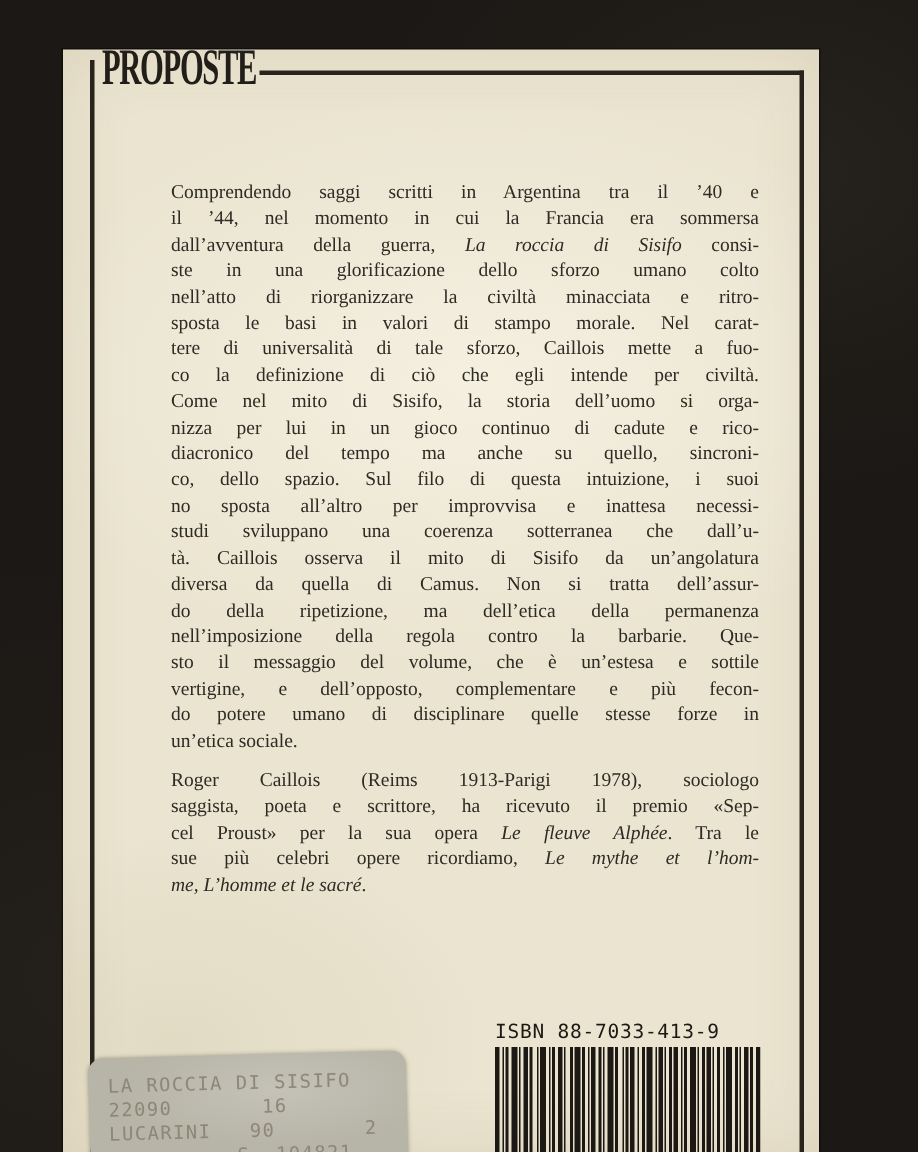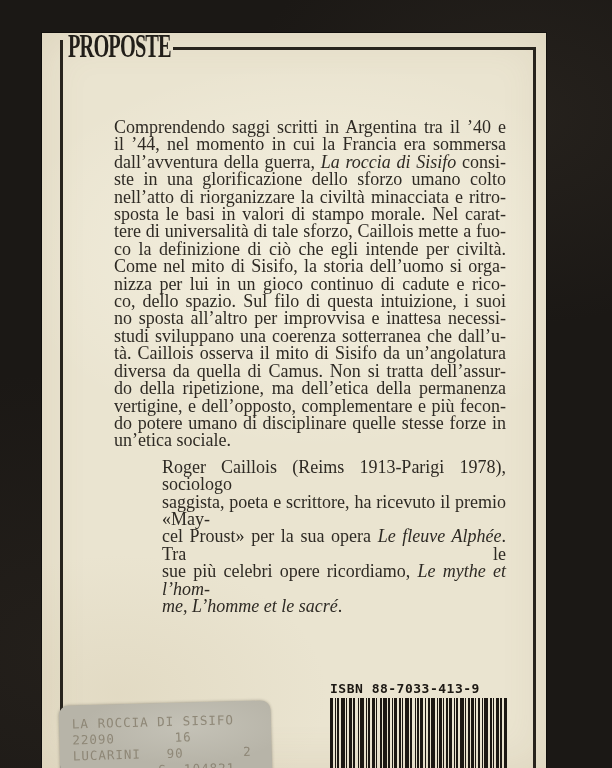--- a/index.html
+++ b/index.html
@@ -34,30 +34,30 @@
     letter-spacing:-1.5px;line-height:28px;
     transform:scaleX(.6);transform-origin:left top;
     white-space:nowrap;
   }
   .rule{position:absolute;background:var(--rule);}
   .rule-left{left:18px;top:7px;width:3px;height:calc(100% - 7px);}
   .rule-top{left:131px;top:14px;width:363px;height:3px;}
   .rule-right{left:491px;top:14px;width:3px;height:calc(100% - 14px);}
   .blurb{
     position:absolute;left:72px;top:86px;width:392px;
-    color:var(--ink);font-size:18px;line-height:17.4px;
-  }
-  .para + .para{margin-top:9px;margin-left:48px;}
+    color:var(--ink);font-size:13px;line-height:17.4px;
+  }
+  .para + .para{margin-top:9px;}
   .tline{text-align:justify;text-align-last:justify;white-space:normal;}
   .tline.last{text-align-last:left;}
   .it{font-style:italic;}
   .isbn-block{position:absolute;left:288px;top:648px;width:177px;}
   .isbn-text{
     font-family:"DejaVu Sans Mono", monospace;
-    font-weight:bold;font-size:13px;letter-spacing:.5px;
+    font-weight:normal;font-size:13px;letter-spacing:.5px;
     color:var(--barcode-ink);white-space:nowrap;
   }
   .barcode{
     margin-top:2px;width:177px;height:70px;
     display:flex;align-items:stretch;overflow:hidden;
   }
   .barcode .bar{background:var(--barcode-ink);height:100%;flex:0 0 auto;}
   .barcode .gap{height:100%;flex:0 0 auto;}
   .sticker{
     position:absolute;left:18px;top:670px;width:212px;height:120px;
@@ -94,33 +94,36 @@
           <div class="tline"><span>Comprendendo saggi scritti in Argentina tra il ’40 e</span></div>
           <div class="tline"><span>il ’44, nel momento in cui la Francia era sommersa</span></div>
           <div class="tline"><span>dall’avventura della guerra, </span><span class="it">La roccia di Sisifo</span><span> consi-</span></div>
           <div class="tline"><span>ste in una glorificazione dello sforzo umano colto</span></div>
           <div class="tline"><span>nell’atto di riorganizzare la civiltà minacciata e ritro-</span></div>
           <div class="tline"><span>sposta le basi in valori di stampo morale. Nel carat-</span></div>
           <div class="tline"><span>tere di universalità di tale sforzo, Caillois mette a fuo-</span></div>
           <div class="tline"><span>co la definizione di ciò che egli intende per civiltà.</span></div>
           <div class="tline"><span>Come nel mito di Sisifo, la storia dell’uomo si orga-</span></div>
           <div class="tline"><span>nizza per lui in un gioco continuo di cadute e rico-</span></div>
+          <div class="tline"><span>diacronico del tempo ma anche su quello, sincroni-</span></div>
           <div class="tline"><span>co, dello spazio. Sul filo di questa intuizione, i suoi</span></div>
           <div class="tline"><span>no sposta all’altro per improvvisa e inattesa necessi-</span></div>
           <div class="tline"><span>studi sviluppano una coerenza sotterranea che dall’u-</span></div>
           <div class="tline"><span>tà. Caillois osserva il mito di Sisifo da un’angolatura</span></div>
           <div class="tline"><span>diversa da quella di Camus. Non si tratta dell’assur-</span></div>
           <div class="tline"><span>do della ripetizione, ma dell’etica della permanenza</span></div>
+          <div class="tline"><span>nell’imposizione della regola contro la barbarie. Que-</span></div>
+          <div class="tline"><span>sto il messaggio del volume, che è un’estesa e sottile</span></div>
           <div class="tline"><span>vertigine, e dell’opposto, complementare e più fecon-</span></div>
           <div class="tline"><span>do potere umano di disciplinare quelle stesse forze in</span></div>
           <div class="tline last"><span>un’etica sociale.</span></div>
         </div>
         <div class="para">
           <div class="tline"><span>Roger Caillois (Reims 1913-Parigi 1978), sociologo</span></div>
-          <div class="tline"><span>saggista, poeta e scrittore, ha ricevuto il premio «May-</span></div>
+          <div class="tline"><span>saggista, poeta e scrittore, ha ricevuto il premio «Sep-</span></div>
           <div class="tline"><span>cel Proust» per la sua opera </span><span class="it">Le fleuve Alphée</span><span>. Tra le</span></div>
           <div class="tline"><span>sue più celebri opere ricordiamo, </span><span class="it">Le mythe et l’hom-</span></div>
           <div class="tline last"><span class="it">me, L’homme et le sacré</span><span>.</span></div>
         </div>
       </div>
 
     <div class="isbn-block">
       <div class="isbn-text">ISBN 88-7033-413-9</div>
       <div class="barcode">
           <span class="bar" style="width: 3px;"></span>

